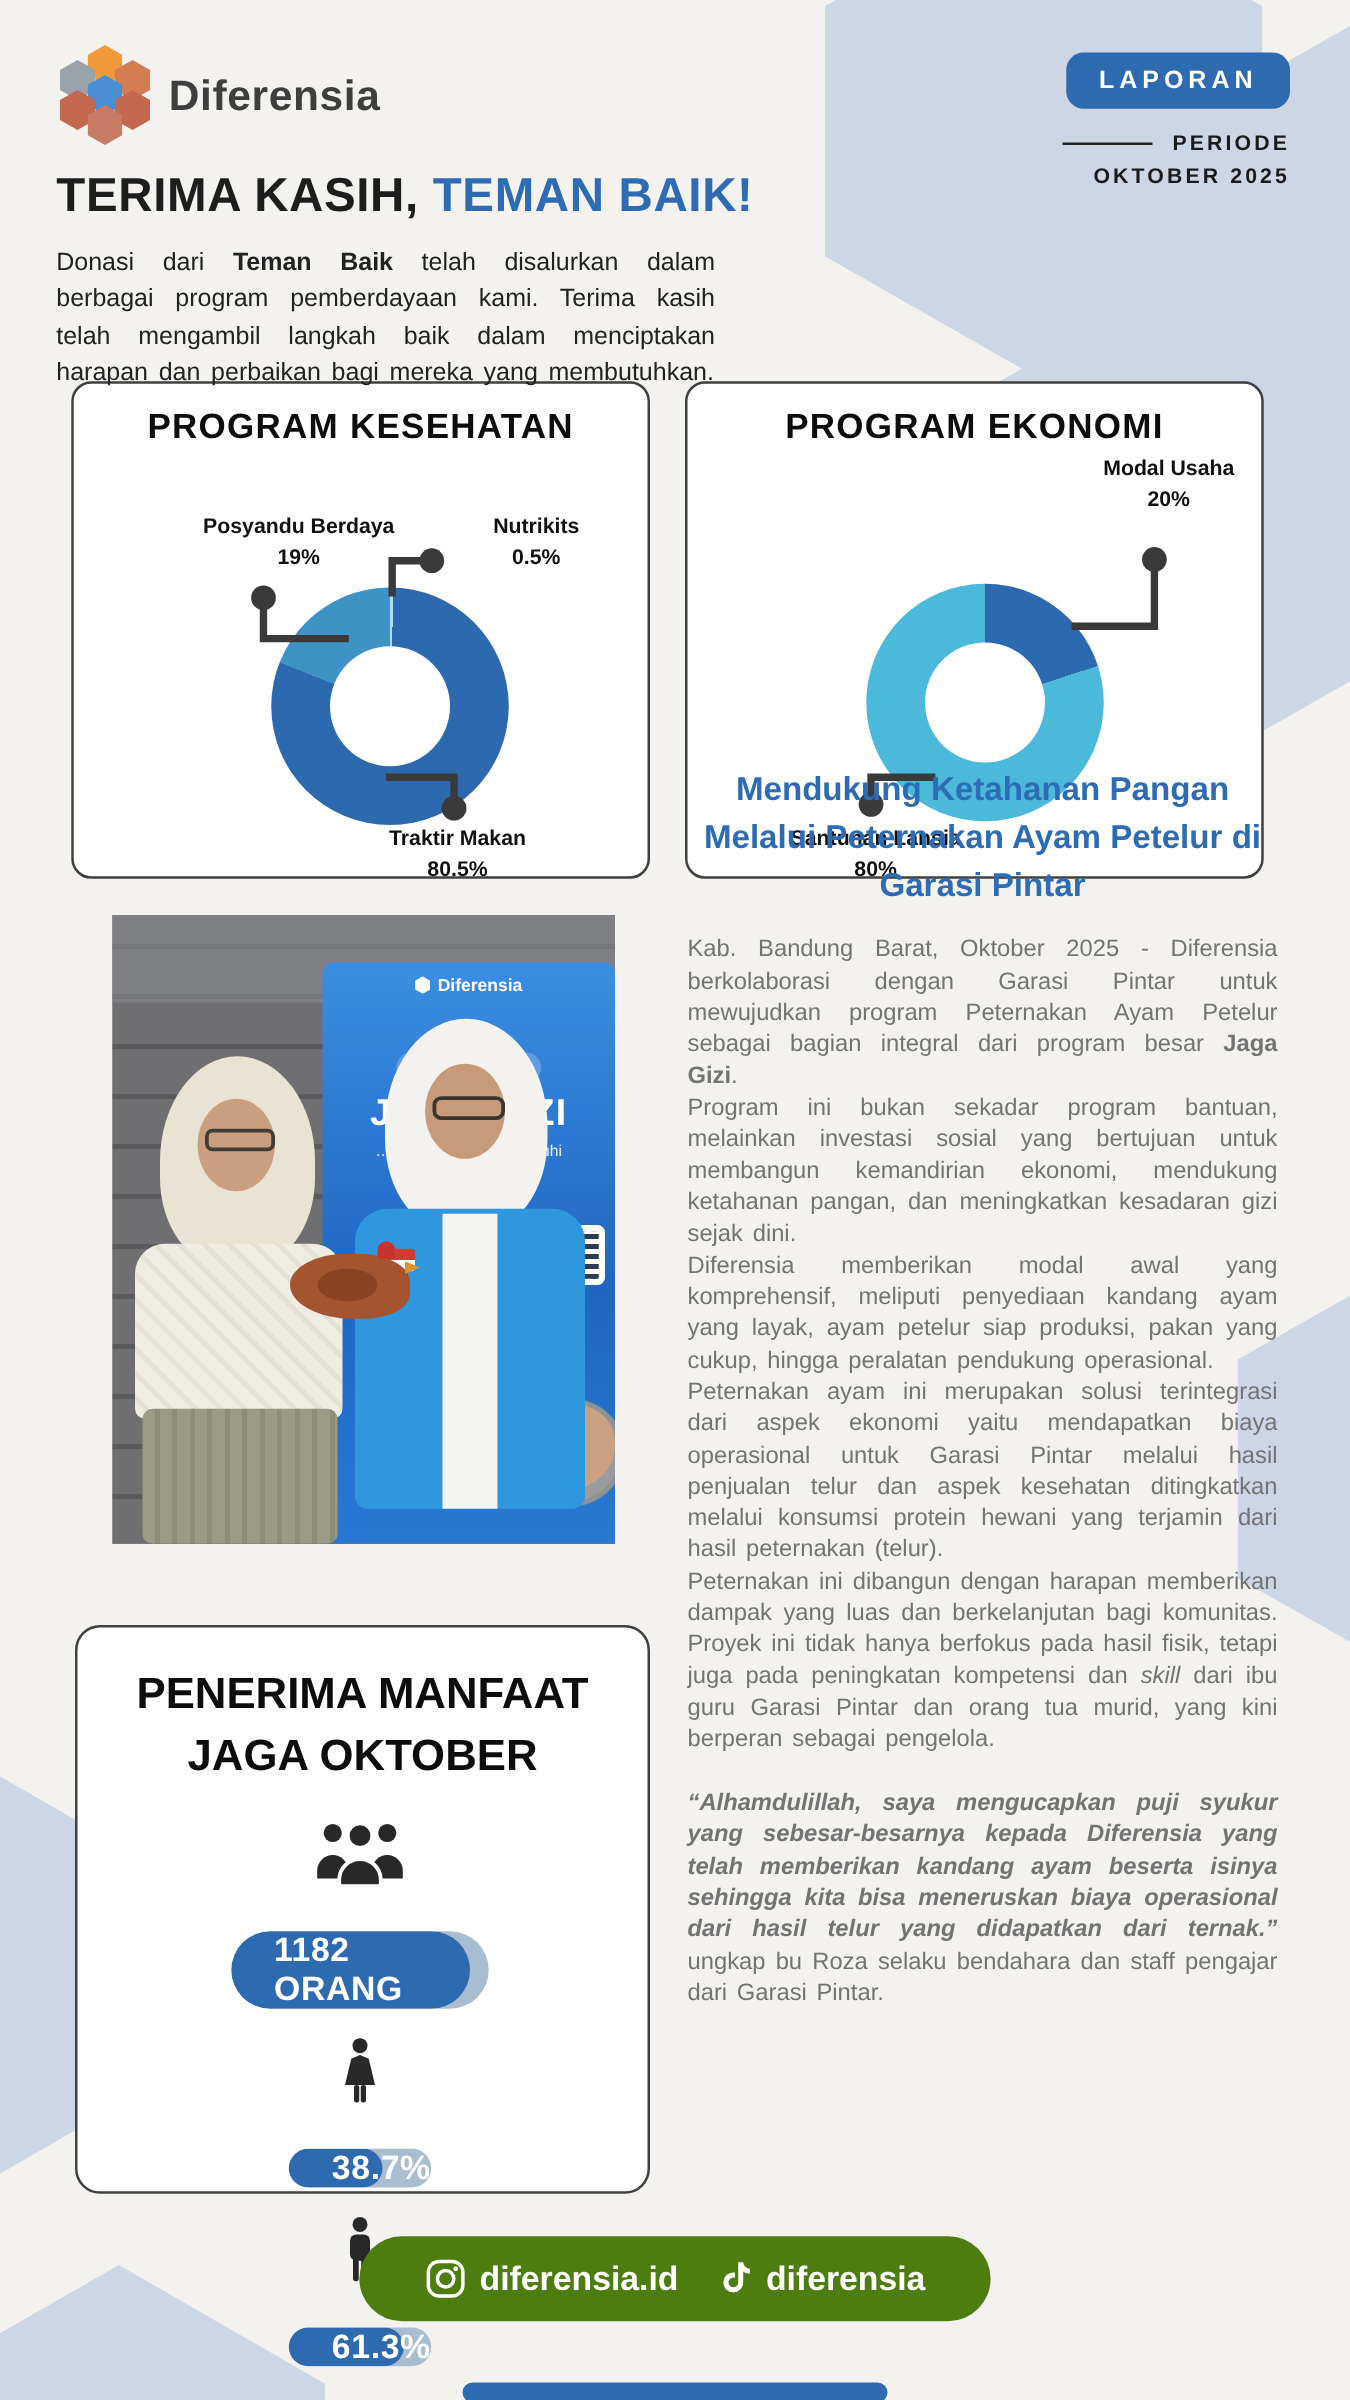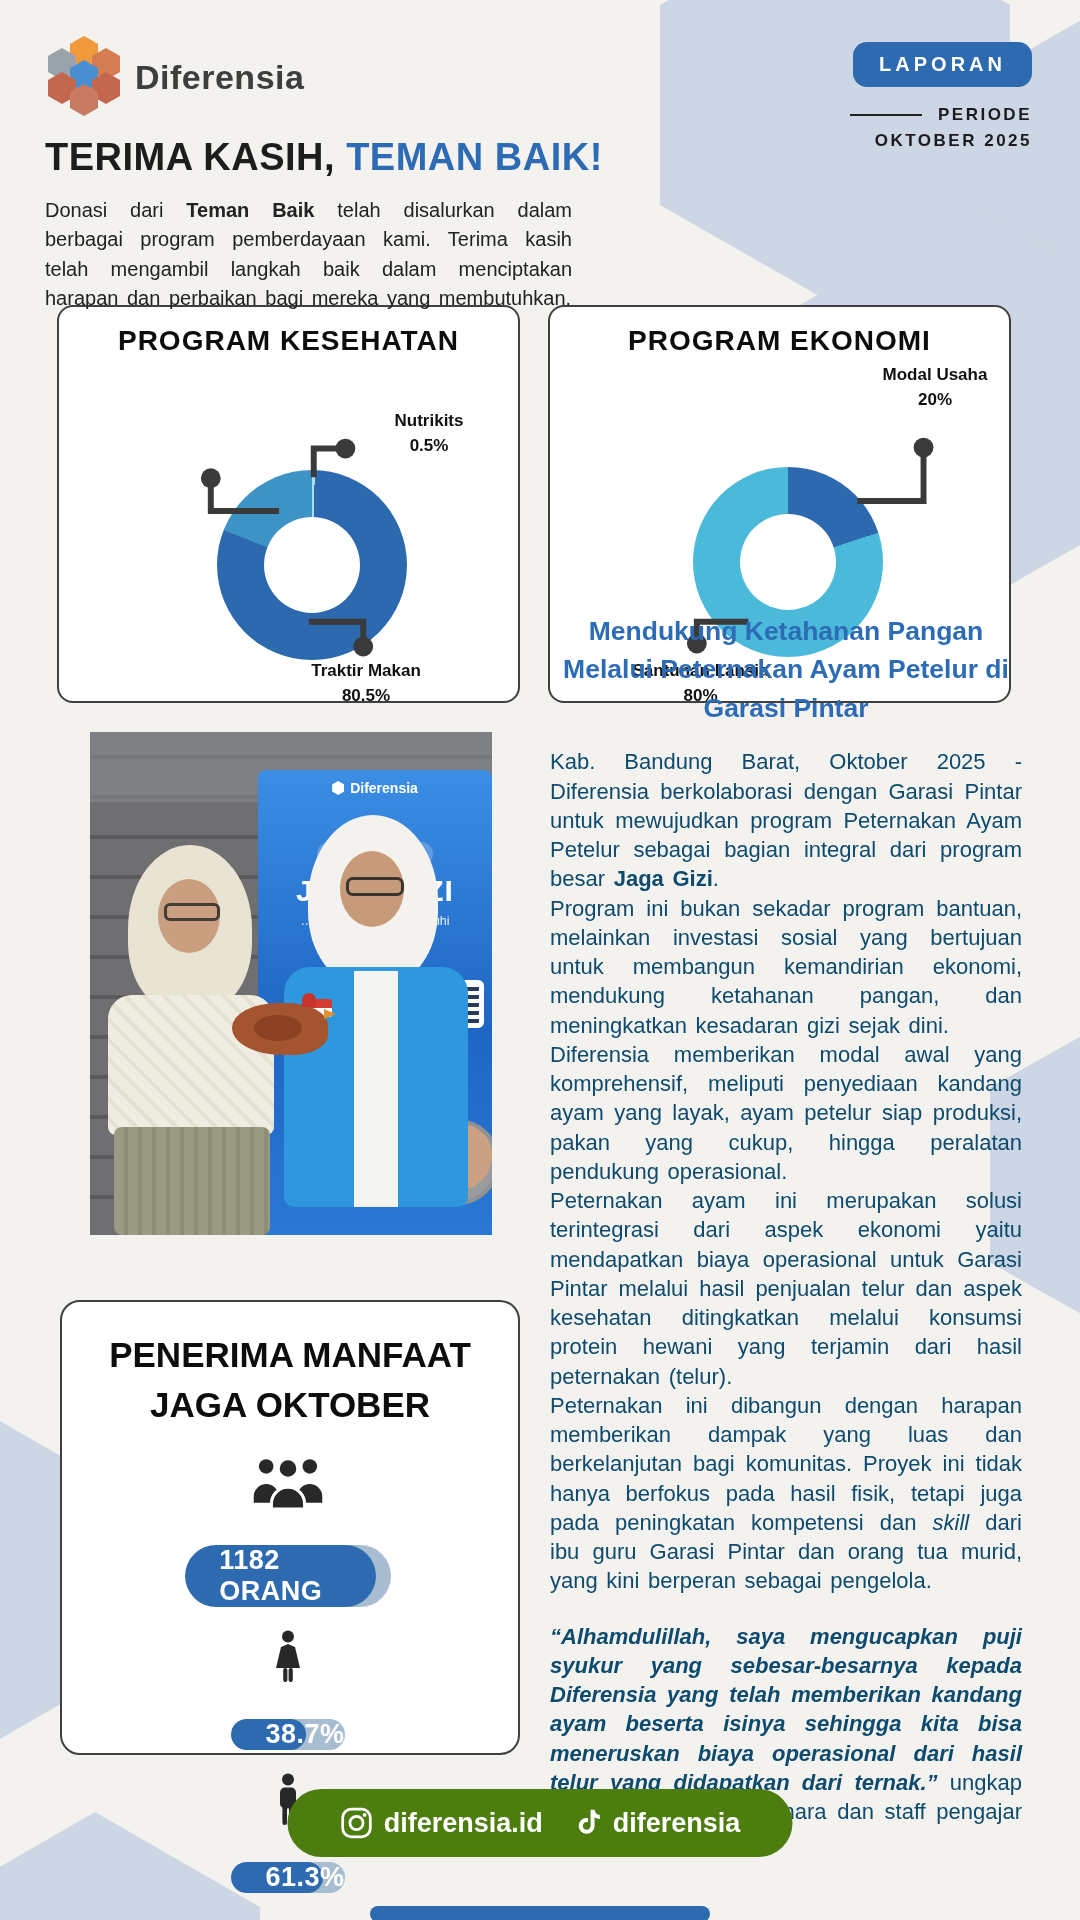--- a/index.html
+++ b/index.html
@@ -76,21 +76,21 @@
             background:linear-gradient(180deg,#d23b33 0 50%,#fff 50% 100%);}
   .chicken{position:absolute;left:142px;bottom:178px;width:104px;height:64px;z-index:4;}
   .chicken .bodyc{position:absolute;left:0;top:10px;width:96px;height:52px;border-radius:50% 45% 40% 55%;background:#a4552f;}
   .chicken .wing{position:absolute;left:22px;top:22px;width:48px;height:26px;border-radius:50%;background:#8a4223;}
   .chicken .comb{position:absolute;left:70px;top:0;width:14px;height:14px;border-radius:50% 50% 0 0;background:#c6342b;}
   .chicken .beak{position:absolute;left:92px;top:16px;width:0;height:0;border-left:12px solid #e0912f;
                  border-top:5px solid transparent;border-bottom:5px solid transparent;}
   
   .article{position:absolute;left:550px;top:612px;width:472px;z-index:2;}
   .article-title{color:#2d6cb5;font-weight:800;font-size:26.5px;line-height:1.45;text-align:center;margin:0 0 20px;}
-  .article p{margin:0;font-size:22px;line-height:1.33;text-align:justify;word-spacing:2.5px;color:#0c4a6e;}
+  .article p{margin:0;font-size:19px;line-height:1.33;text-align:justify;word-spacing:2.5px;color:#737373;}
   .article p.quote{margin-top:26px;}
   
   .ben{position:absolute;left:60px;top:1300px;width:460px;height:455px;background:#fff;border:2px solid #404040;
        border-radius:20px;box-sizing:border-box;z-index:2;}
   .ben-title{margin-top:28px;text-align:center;font-weight:800;font-size:35px;line-height:1.42;color:#0d0d0d;}
   .ben-rows{margin:26px 30px 0 26px;display:flex;flex-direction:column;gap:22px;}
   .ben-row{display:flex;align-items:center;gap:14px;flex-direction:column;}
   .ben-icon{width:76px;display:flex;justify-content:center;flex:0 0 76px;}
   .track{flex:1;height:62px;border-radius:31px;background:#a9bdd1;overflow:hidden;}
   .fill{height:100%;border-radius:31px;background:#2d6ab0;color:#fff;font-weight:800;font-size:27px;
@@ -146,20 +146,24 @@
       <div class="card-title">PROGRAM KESEHATAN</div>
       <div class="donut" style="left: 158px; top: 163px; background: conic-gradient(rgb(169, 222, 244) 0deg, rgb(169, 222, 244) 1.8deg, rgb(44, 105, 174) 1.8deg, rgb(44, 105, 174) 291.6deg, rgb(61, 147, 197) 291.6deg, rgb(61, 147, 197) 360deg);"></div>
       <svg class="leader" viewBox="0 0 463 398">
         <polyline points="153,175 153,206 222,206" fill="none" stroke="#3a3a3a" stroke-width="6"></polyline>
         <circle cx="153" cy="173" r="10" fill="#3a3a3a"></circle>
         <polyline points="287,143 257,143 257,172" fill="none" stroke="#3a3a3a" stroke-width="6"></polyline>
         <circle cx="289" cy="143" r="10" fill="#3a3a3a"></circle>
         <polyline points="252,318 307,318 307,341" fill="none" stroke="#3a3a3a" stroke-width="6"></polyline>
         <circle cx="307" cy="343" r="10" fill="#3a3a3a"></circle>
       </svg>
+      <div class="callout" style="left:80px;top:102px;width:200px;">
+        <div>Posyandu Berdaya</div>
+          <div>19%</div>
+      </div>
       <div class="callout" style="left:295px;top:102px;width:150px;">
         <div>Nutrikits</div>
           <div>0.5%</div>
       </div>
       <div class="callout" style="left:197px;top:352px;width:220px;">
         <div>Traktir Makan</div>
           <div>80.5%</div>
       </div>
     </div>
 

